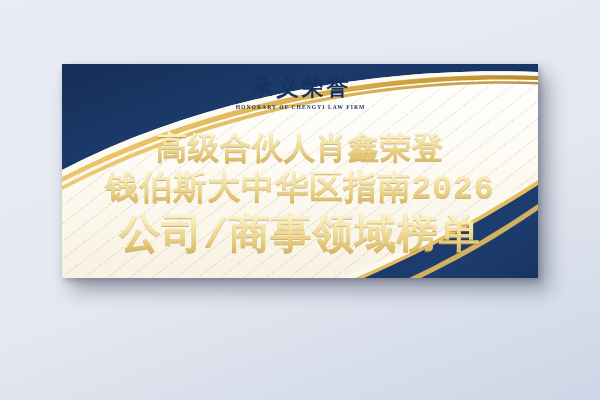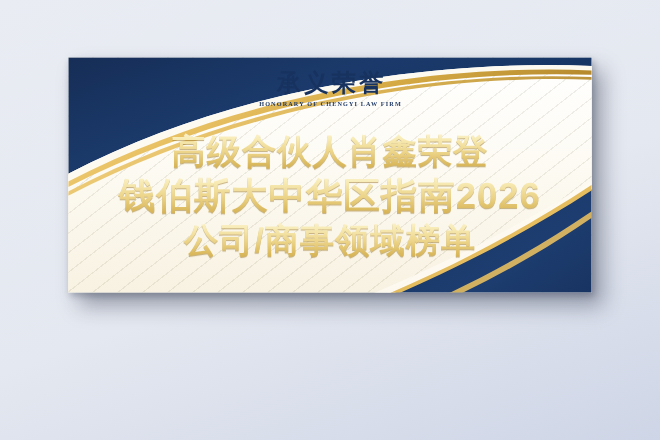--- a/index.html
+++ b/index.html
@@ -18,21 +18,21 @@
     position: relative;
     width: 600px;
     height: 400px;
     background: linear-gradient(160deg, #e9ecf3 0%, #e4e8f0 55%, #ced5e6 100%);
   }
 
   
   #card {
     position: absolute;
     left: 62px;
-    top: 52px;
+    top: 64px;
     width: 476px;
     height: 214px;
     background: #fbf7ec;
     overflow: hidden;
     box-shadow:
       10px 12px 18px rgba(40, 48, 70, 0.40),
       2px 3px 6px rgba(40, 48, 70, 0.28);
   }
 
   
@@ -92,41 +92,41 @@
   }
 
   .headline {
     position: absolute;
     left: 0;
     right: 0;
     top: 66px;
     text-align: center;
   }
   .hl-line {
-    font-family: Liberation Sans, sans-serif;
+    font-family: Liberation Mono, monospace;
     font-weight: 700;
     line-height: 1.26;
     letter-spacing: 1px;
     background-image: linear-gradient(
       180deg,
       #fdf6d8 0%,
       #f7eab4 22%,
       #ecd489 52%,
       #dcbc62 78%,
       #cfa644 100%
     );
     -webkit-background-clip: text;
     background-clip: text;
     color: transparent;
     -webkit-text-fill-color: transparent;
     filter: drop-shadow(0.6px 1px 0.4px rgba(160, 128, 52, 0.55));
   }
   .hl-1 { font-size: 31px; }
   .hl-2 { font-size: 33px; }
-  .hl-3 { font-size: 31px; }
+  .hl-3 { font-size: 41px; }
 
   .date-line {
     position: absolute;
     right: 48px;
     top: 239px;
     font-family: "Liberation Serif", "DejaVu Serif", serif;
     font-size: 8.5px;
     font-weight: 700;
     letter-spacing: 1.6px;
     color: #1f3a66;

